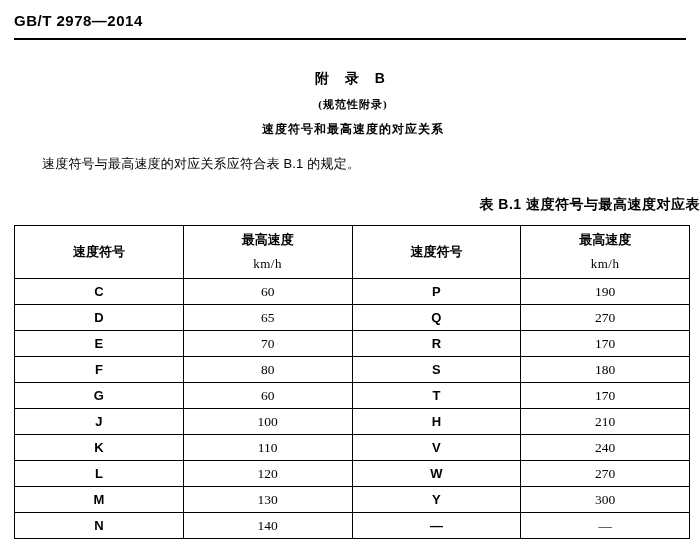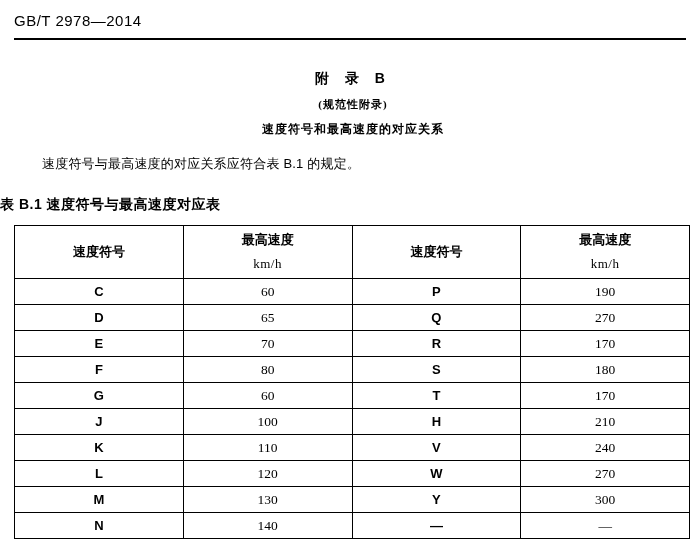--- a/index.html
+++ b/index.html
@@ -19,21 +19,21 @@
     position: relative;
     width: 700px;
     height: 552px;
     box-sizing: border-box;
   }
   .header-code {
     position: absolute;
     left: 14px;
     top: 12px;
     font-family: "Liberation Sans", sans-serif;
-    font-weight: normal;
+    font-weight: bold;
     font-size: 15px;
     letter-spacing: 0.5px;
     white-space: nowrap;
   }
   .header-rule {
     position: absolute;
     left: 14px;
     top: 38px;
     width: 672px;
     height: 2px;
@@ -73,21 +73,21 @@
     font-family: Liberation Sans, sans-serif;
     font-size: 13px;
     letter-spacing: 0.2px;
     white-space: nowrap;
   }
   .table-caption {
     position: absolute;
     left: 0;
     top: 196px;
     width: 700px;
-    text-align: left;
+    text-align: right;
     font-family: "Liberation Sans", sans-serif;
     font-weight: bold;
     font-size: 14px;
     letter-spacing: 0.5px;
   }
   table.speed-table {
     position: absolute;
     left: 14px;
     top: 225px;
     width: 676px;

